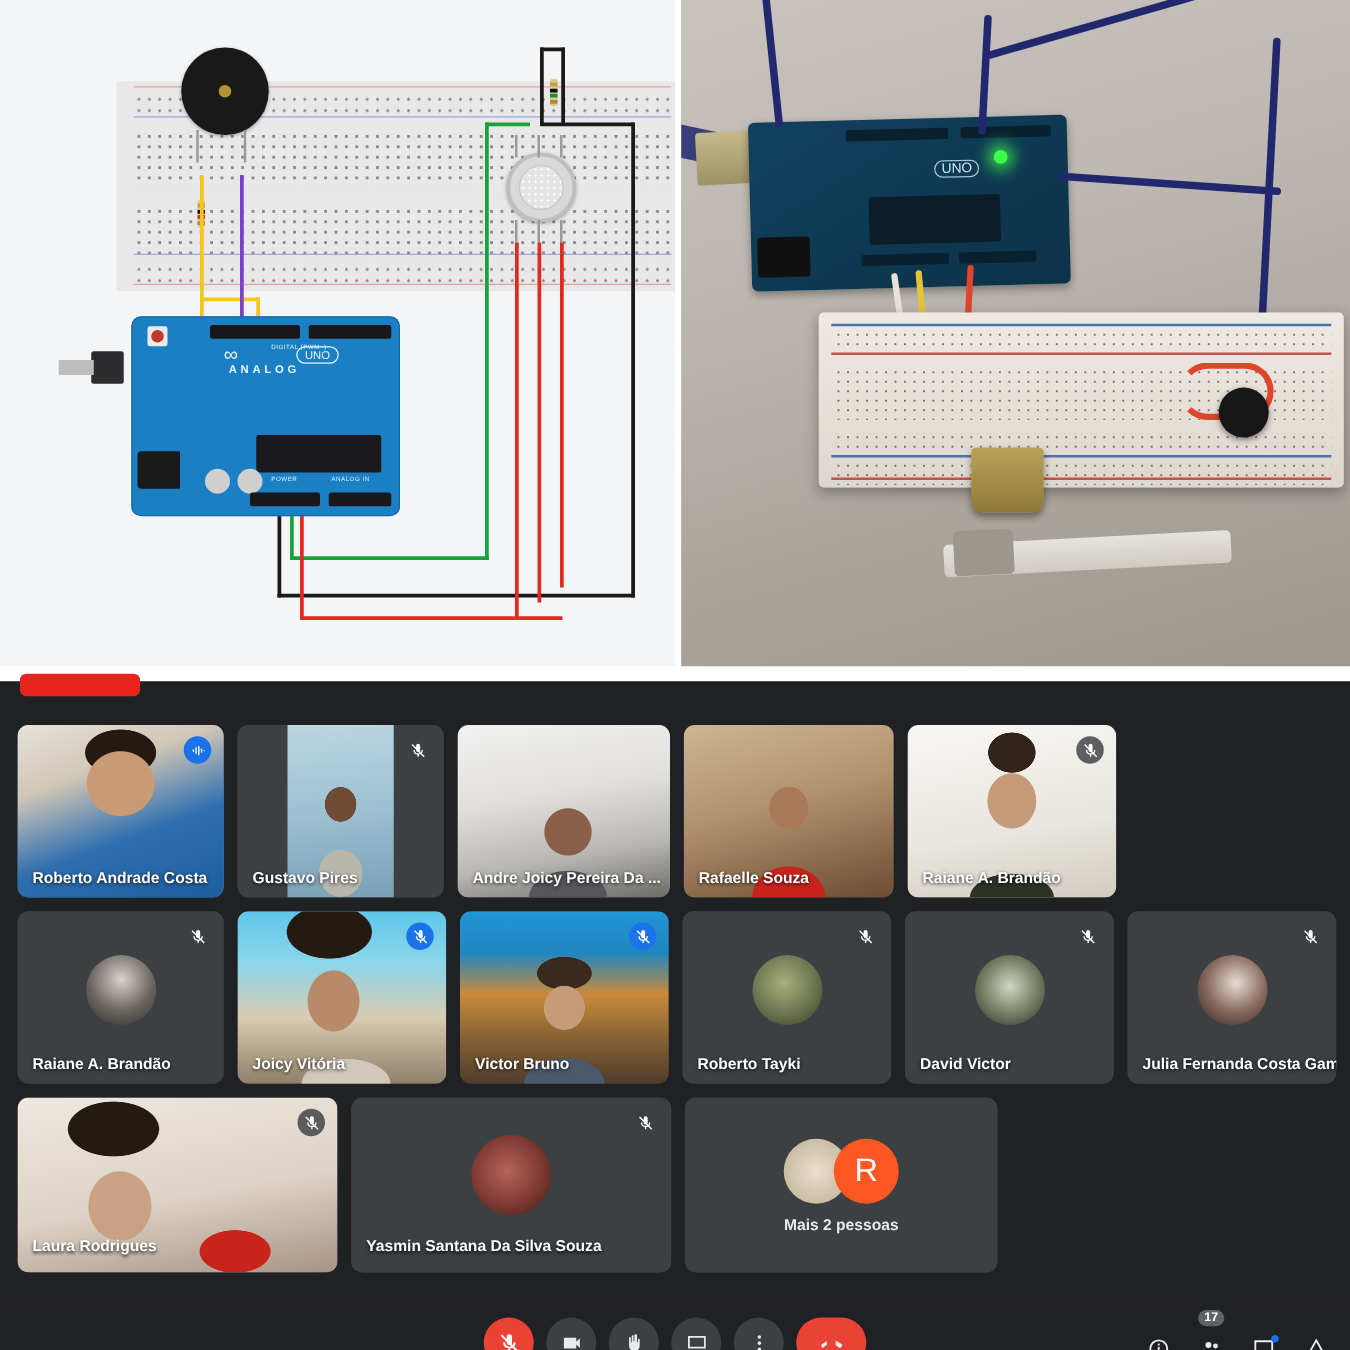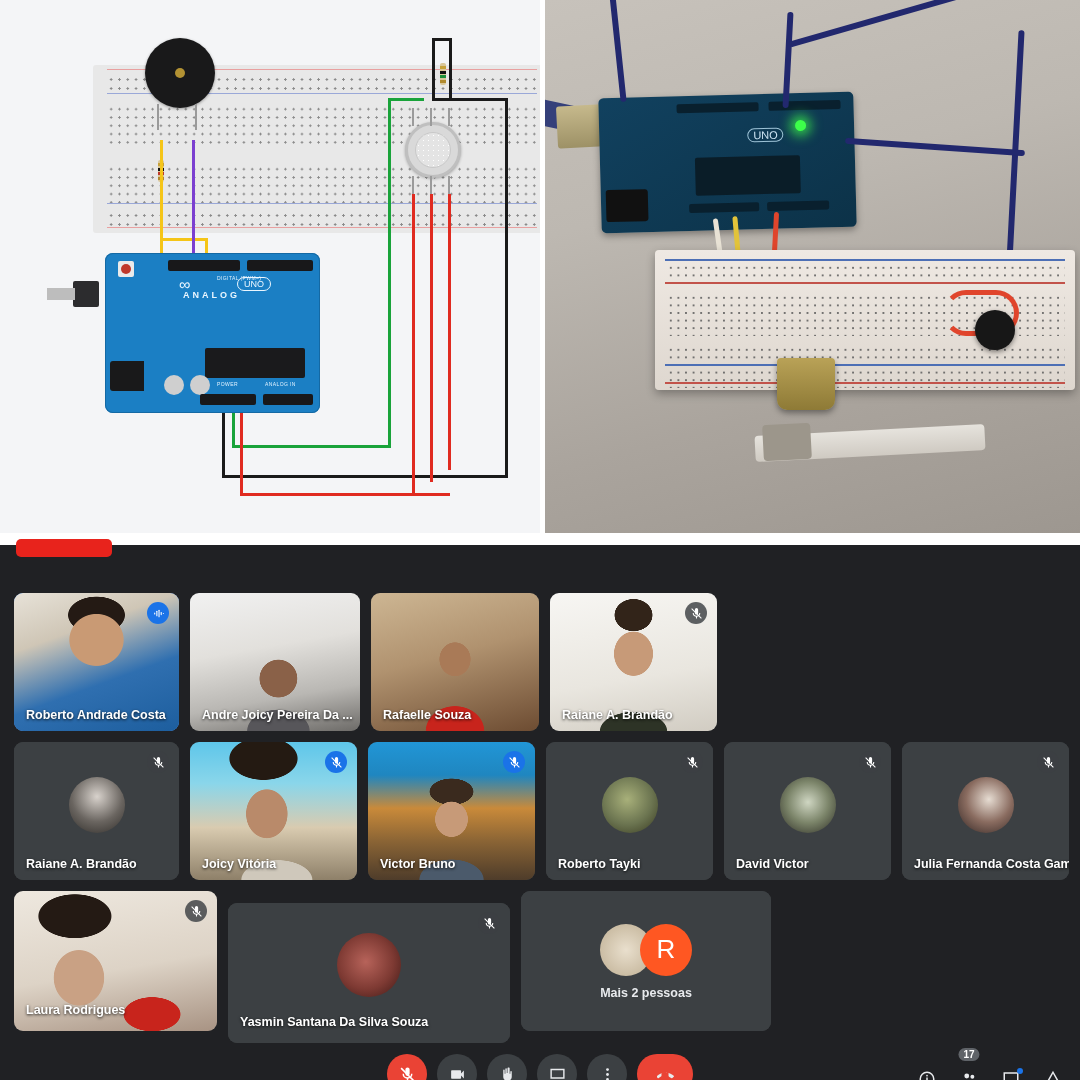--- a/index.html
+++ b/index.html
@@ -120,21 +120,21 @@
       background:linear-gradient(180deg,#e6e3dd,#cfcac2); border-radius:4px; transform:rotate(-3deg); }
   .ph-tube-cap { position:absolute; left:218px; top:424px; width:48px; height:36px;
       background:#9c968b; border-radius:4px; transform:rotate(-3deg); }
   .ph-wire { position:absolute; border-radius:40px; }
 
   
   .meet { position:absolute; left:0; top:545px; width:1080px; height:535px; background:#202124; }
   .rec-pill { position:absolute; left:16px; top:-6px; width:96px; height:18px;
       background:#e8231c; border-radius:5px; }
 
-  .grid { position:absolute; left:14px; top:48px; width:1052px; }
+  .grid { position:absolute; left:14px; top:35px; width:1052px; }
   .row { display:flex; gap:11px; margin-bottom:11px; }
 
   .tile {
     position:relative; border-radius:9px; overflow:hidden;
     background:#3c4043; flex:0 0 auto;
   }
   .row1 .tile { height:138px; }
   .row2 .tile { height:138px; }
   .row3 .tile { height:140px; }
 
@@ -347,20 +347,32 @@
                 <rect x="4" y="10" width="2" height="4" rx="1"></rect>
                 <rect x="8" y="7" width="2" height="10" rx="1"></rect>
                 <rect x="12" y="5" width="2" height="14" rx="1"></rect>
                 <rect x="16" y="9" width="2" height="6" rx="1"></rect>
                 <rect x="20" y="11" width="2" height="2" rx="1"></rect>
               </svg>
           </div>
           <div class="name">Roberto Andrade Costa</div>
         </div>
 
+        <div class="tile" style="width:165px;">
+          <div class="vfeed" style="background:#3c4043;"></div>
+          <div class="pillar" style="left:40px; right:40px; background:linear-gradient(175deg,#bcd6e2,#9dc0d2 50%,#7aa0b6);"></div>
+          <div class="pillar" style="left:40px;right:40px;background:radial-gradient(ellipse 20px 22px at 50% 46%, #6f4a34 0 62%, transparent 64%), radial-gradient(ellipse 26px 28px at 50% 86%, #b9b6ae 0 66%, transparent 68%);"></div>
+          <div class="mic">
+            <svg viewBox="0 0 24 24">
+                <path d="M12 14a3 3 0 0 0 3-3V5a3 3 0 0 0-6 0v6a3 3 0 0 0 3 3zm5-3a5 5 0 0 1-10 0H5a7 7 0 0 0 6 6.9V21h2v-3.1A7 7 0 0 0 19 11h-2z"></path>
+                <path d="M3 3l18 18" stroke="#fff" stroke-width="2"></path>
+              </svg>
+          </div>
+          <div class="name">Gustavo Pires</div>
+        </div>
 
         <div class="tile" style="width:170px;">
           <div class="vfeed" style="background:linear-gradient(170deg,#f1f1f1 0%,#e2e0dc 40%,#b9b7b3 72%,#6d6b68 100%);"></div>
           <div class="vfeed" style="background:radial-gradient(ellipse 30px 30px at 52% 62%, #8a6148 0 62%, transparent 64%), radial-gradient(ellipse 44px 30px at 52% 100%, #57565a 0 70%, transparent 72%);"></div>
           <div class="name">Andre Joicy Pereira Da ...</div>
         </div>
 
         <div class="tile" style="width:168px;">
           <div class="vfeed" style="background:linear-gradient(165deg,#cdb693 0%,#b0926f 45%,#6d4c32 100%);"></div>
           <div class="vfeed" style="background:radial-gradient(ellipse 24px 26px at 50% 48%, #a97a57 0 64%, transparent 66%), radial-gradient(ellipse 40px 34px at 50% 100%, #c8241c 0 72%, transparent 74%);"></div>
@@ -451,33 +463,33 @@
                 <path d="M12 14a3 3 0 0 0 3-3V5a3 3 0 0 0-6 0v6a3 3 0 0 0 3 3zm5-3a5 5 0 0 1-10 0H5a7 7 0 0 0 6 6.9V21h2v-3.1A7 7 0 0 0 19 11h-2z"></path>
                 <path d="M3 3l18 18" stroke="#fff" stroke-width="2"></path>
               </svg>
           </div>
           <div class="name">Julia Fernanda Costa Gama</div>
         </div>
       </div>
 
       <div class="row row3">
 
-        <div class="tile" style="width:203px;">
+        <div class="tile" style="width:256px;">
           <div class="vfeed" style="background:linear-gradient(170deg,#eee8df,#ddd3c6 55%,#a89383);"></div>
           <div class="vfeed" style="background:radial-gradient(ellipse 40px 44px at 32% 62%, #c9a184 0 62%, transparent 64%), radial-gradient(ellipse 50px 30px at 30% 18%, #241a14 0 72%, transparent 74%), radial-gradient(ellipse 40px 24px at 68% 88%, #c8241c 0 70%, transparent 72%);"></div>
           <div class="mic">
             <svg viewBox="0 0 24 24">
                 <path d="M12 14a3 3 0 0 0 3-3V5a3 3 0 0 0-6 0v6a3 3 0 0 0 3 3zm5-3a5 5 0 0 1-10 0H5a7 7 0 0 0 6 6.9V21h2v-3.1A7 7 0 0 0 19 11h-2z"></path>
                 <path d="M3 3l18 18" stroke="#fff" stroke-width="2"></path>
               </svg>
           </div>
           <div class="name">Laura Rodrigues</div>
         </div>
 
-        <div class="tile" style="width:282px;margin-top:12px;">
+        <div class="tile" style="width:256px;">
           <div class="vfeed" style="background:#3c4043;"></div>
           <div class="avatar" style="background:radial-gradient(circle at 45% 45%, #b7635a, #7e3a33 55%, #3a1714);"></div>
           <div class="mic">
             <svg viewBox="0 0 24 24">
                 <path d="M12 14a3 3 0 0 0 3-3V5a3 3 0 0 0-6 0v6a3 3 0 0 0 3 3zm5-3a5 5 0 0 1-10 0H5a7 7 0 0 0 6 6.9V21h2v-3.1A7 7 0 0 0 19 11h-2z"></path>
                 <path d="M3 3l18 18" stroke="#fff" stroke-width="2"></path>
               </svg>
           </div>
           <div class="name">Yasmin Santana Da Silva Souza</div>
         </div>

